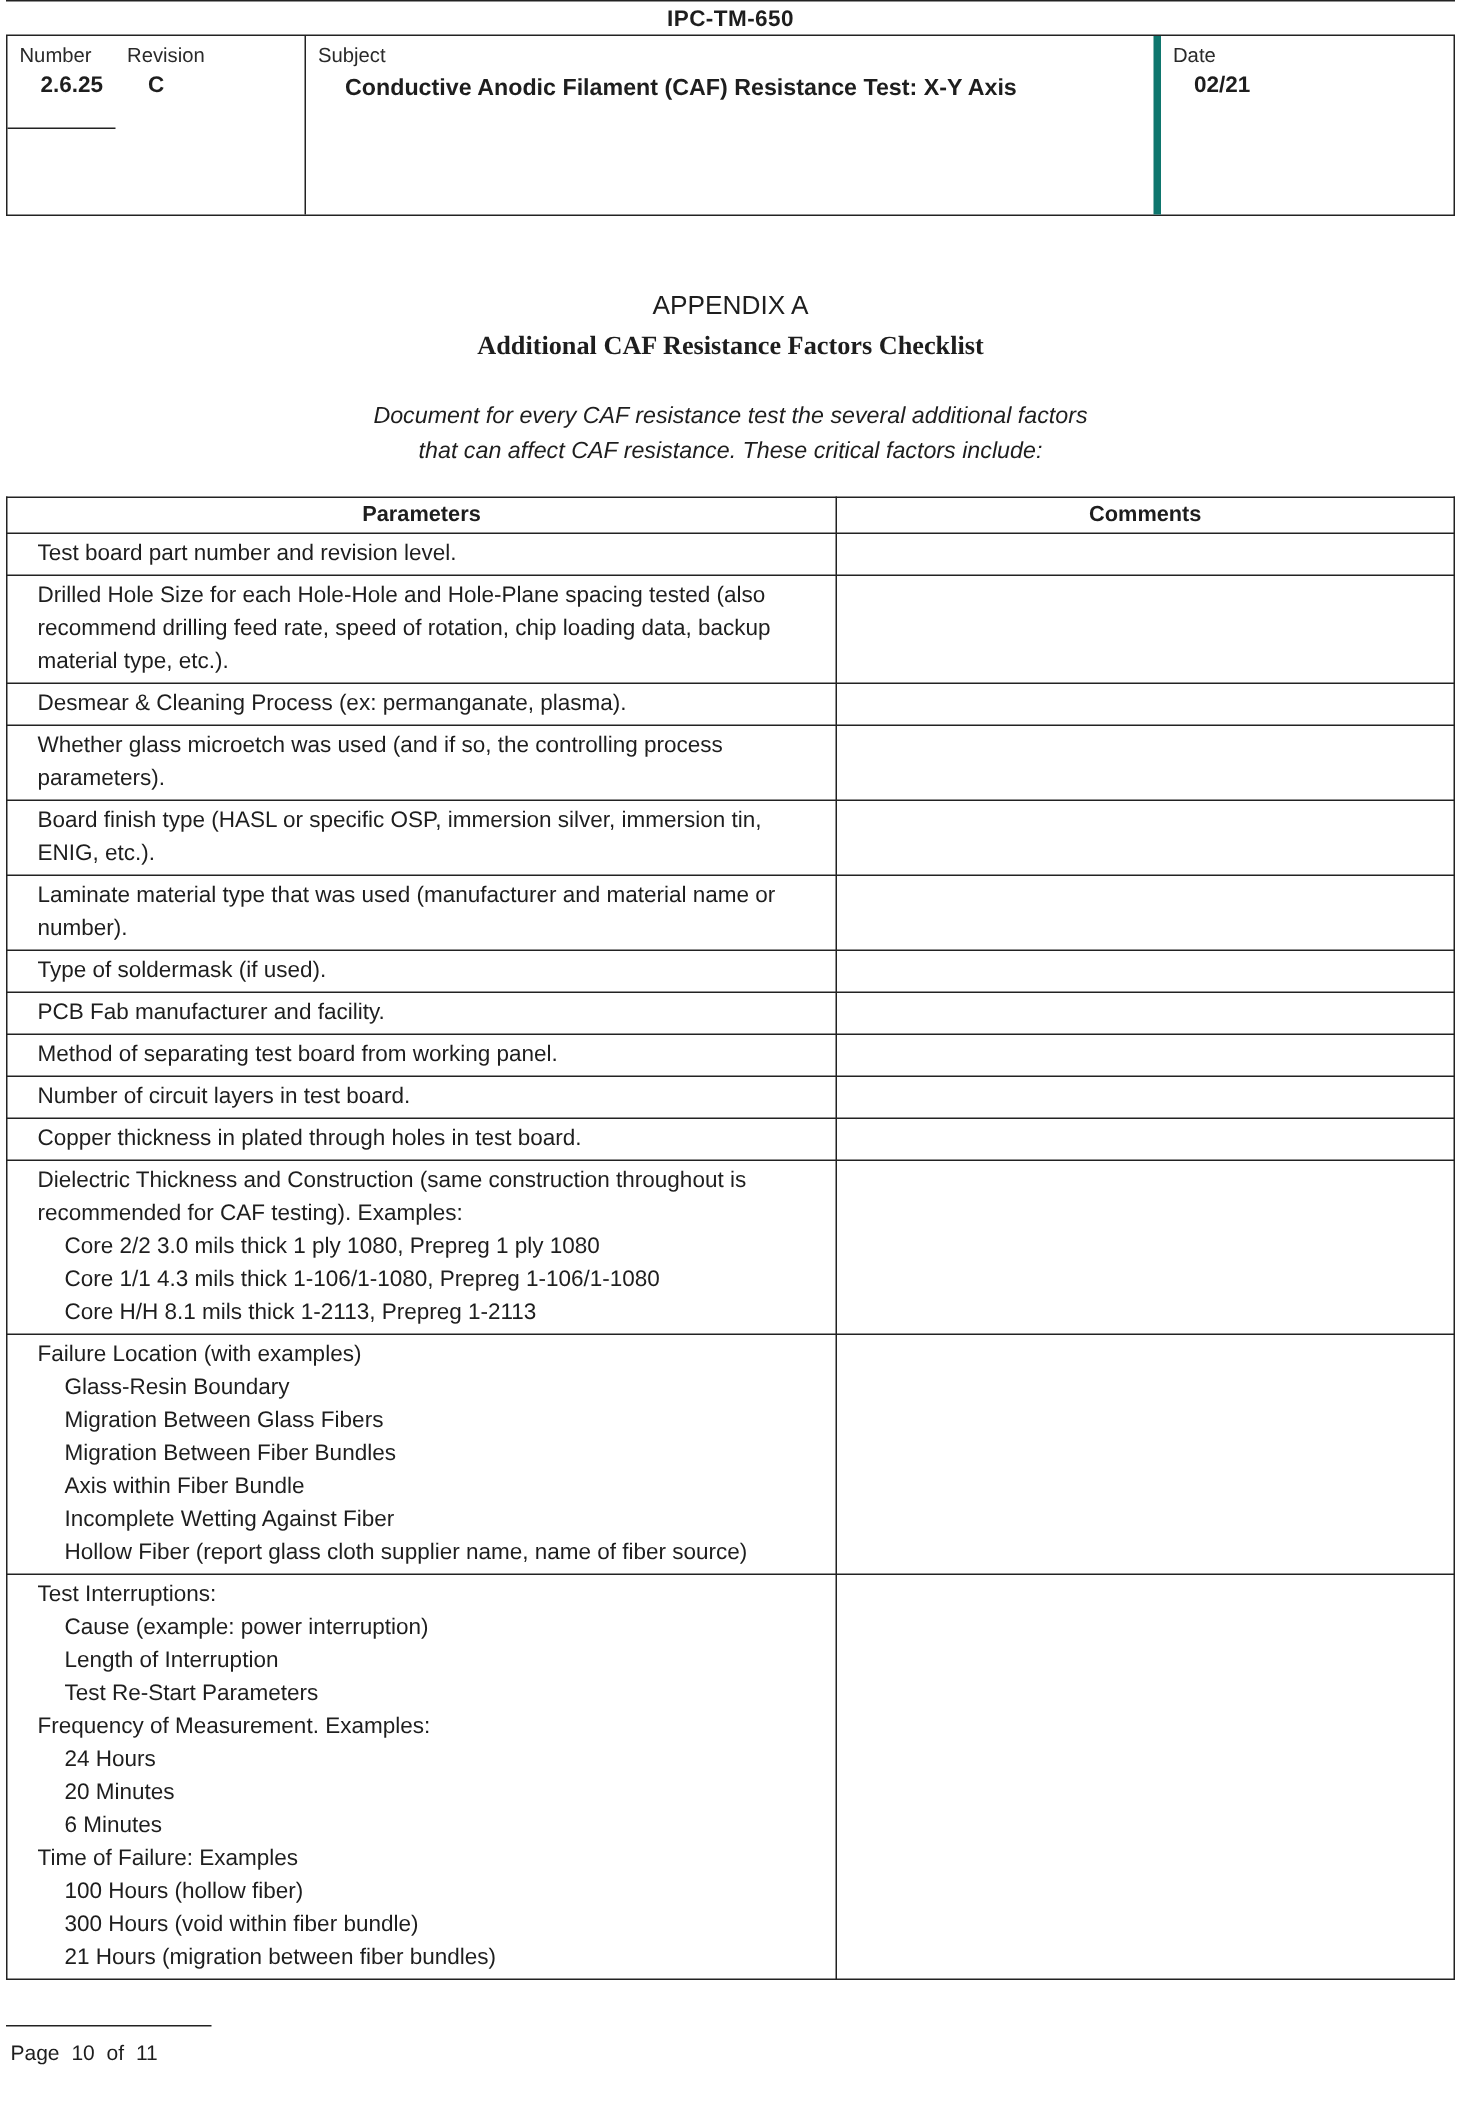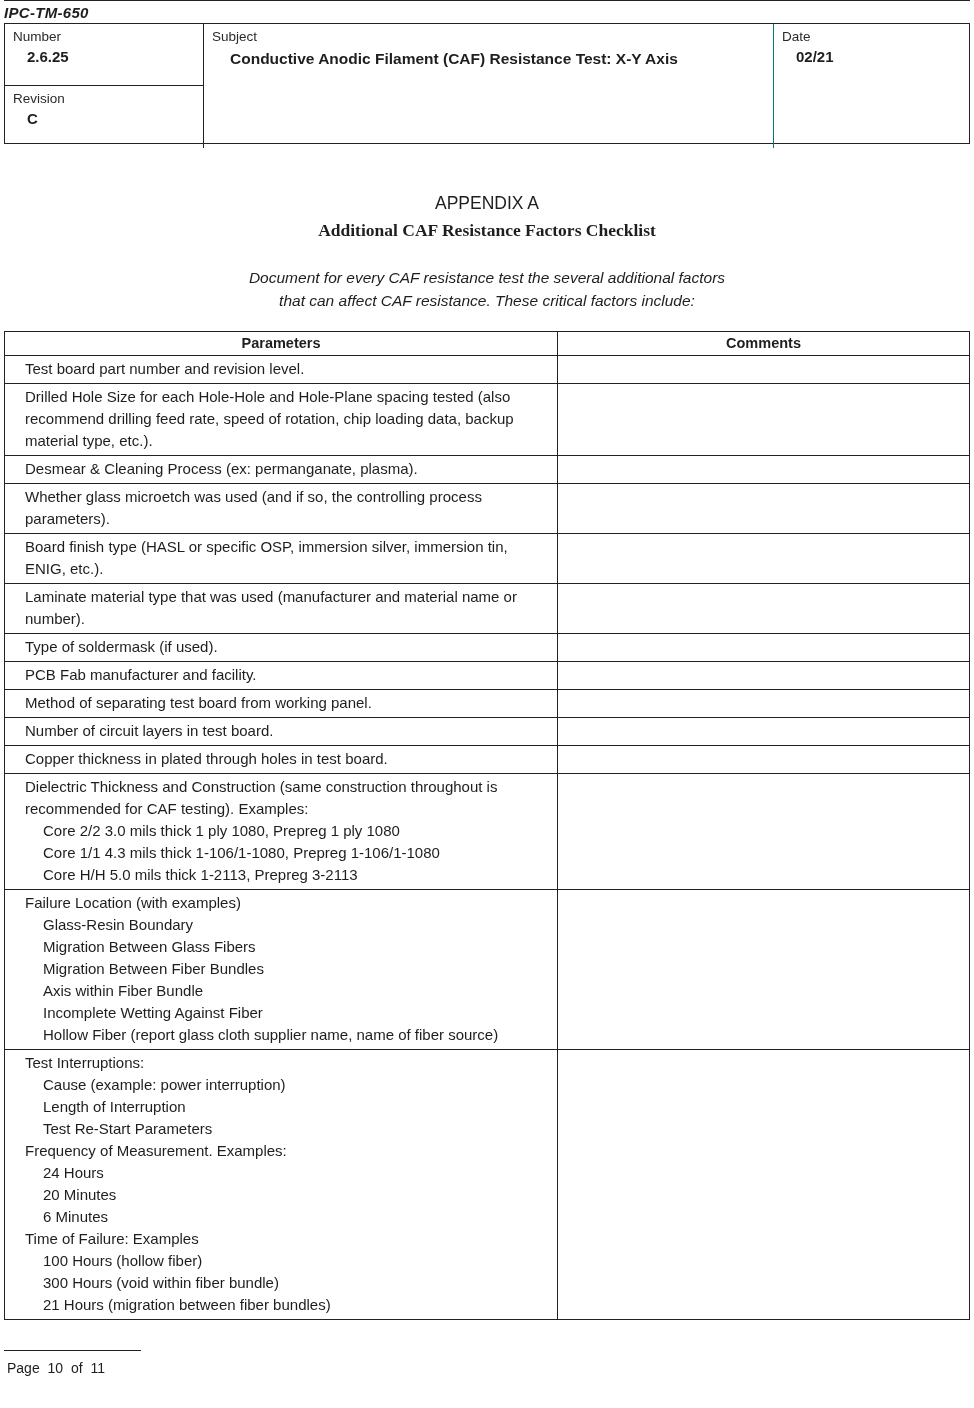--- a/index.html
+++ b/index.html
@@ -8,38 +8,37 @@
     width:974px; height:1408px; overflow:hidden;
     color:#1e1e1e;
     font-family:"Liberation Sans", sans-serif;
     position:relative;
   }
   .page { padding:0 4px; }
 
   
   .masthead {
     border-top:1px solid #222;
-    text-align:left;
+    text-align:center;
     font-weight:bold;
     font-size:15px;
     padding:3px 0 2px 0;
     letter-spacing:0.3px;
-    font-style:italic;
   }
   .header-box {
     display:grid;
     grid-template-columns:199px 570px 197px;
     border:1px solid #222;
     height:121px;
   }
   .hb-cell { position:relative; }
-  .hb-left { border-right:1px solid #222; display:flex; flex-direction:column; }
+  .hb-left { border-right:1px solid #222; display:flex; flex-direction:row; }
   .hb-left .half { height:62px; padding:5px 8px 0 8px; }
   .hb-left .half.top { border-bottom:1px solid #222; }
-  .hb-mid { border-right:1px solid #0f766e; padding:5px 8px 0 8px; }
+  .hb-mid { border-right:5px solid #0f766e; padding:5px 8px 0 8px; }
   .hb-right { padding:5px 8px 0 8px; }
   .hb-label { font-size:13.5px; color:#2a2a2a; }
   .hb-value { font-weight:bold; font-size:15px; margin:4px 0 0 14px; }
   .hb-mid .hb-value { margin-left:18px; margin-top:6px; font-size:15.5px; }
 
   
   .appendix { text-align:center; margin-top:46px; }
   .appendix-title { font-weight:normal; font-size:17.5px; line-height:27px; }
   .appendix-subtitle { font-weight:bold; font-size:17.5px; line-height:27px;font-family:Liberation Serif, serif; }
   .intro { text-align:center; margin-top:22px; font-style:italic; font-size:15.5px; line-height:23px; }
@@ -183,21 +182,21 @@
           <td class="param-cell">
             <div class="row-line">Copper thickness in plated through holes in test board.</div>
           </td>
           <td class="comment-cell"></td>
         </tr>
         <tr>
           <td class="param-cell">
             <div class="row-line">Dielectric Thickness and Construction (same construction throughout is recommended for CAF testing). Examples:</div>
             <div class="row-line indent">Core 2/2 3.0 mils thick 1 ply 1080, Prepreg 1 ply 1080</div>
             <div class="row-line indent">Core 1/1 4.3 mils thick 1-106/1-1080, Prepreg 1-106/1-1080</div>
-            <div class="row-line indent">Core H/H 5.0 mils thick 1-2113, Prepreg 3-2113</div>
+            <div class="row-line indent">Core H/H 8.1 mils thick 1-2113, Prepreg 1-2113</div>
           </td>
           <td class="comment-cell"></td>
         </tr>
         <tr>
           <td class="param-cell">
             <div class="row-line">Failure Location (with examples)</div>
             <div class="row-line indent">Glass-Resin Boundary</div>
             <div class="row-line indent">Migration Between Glass Fibers</div>
             <div class="row-line indent">Migration Between Fiber Bundles</div>
             <div class="row-line indent">Axis within Fiber Bundle</div>

